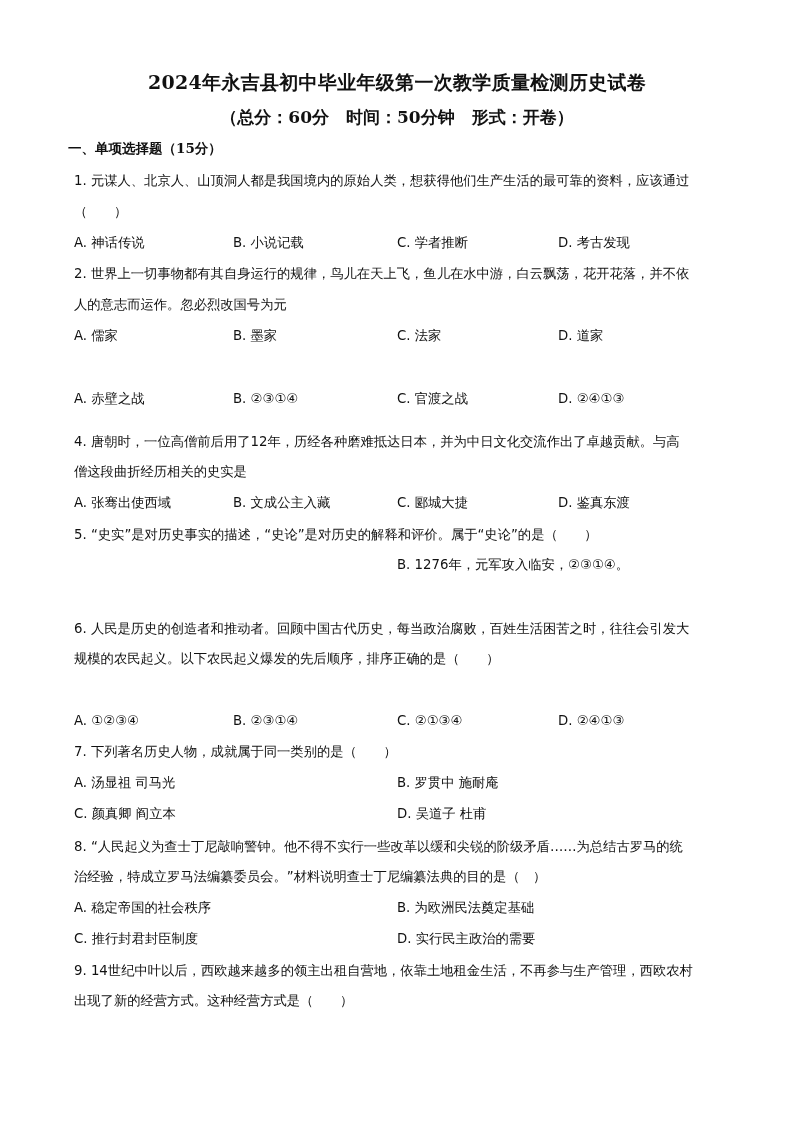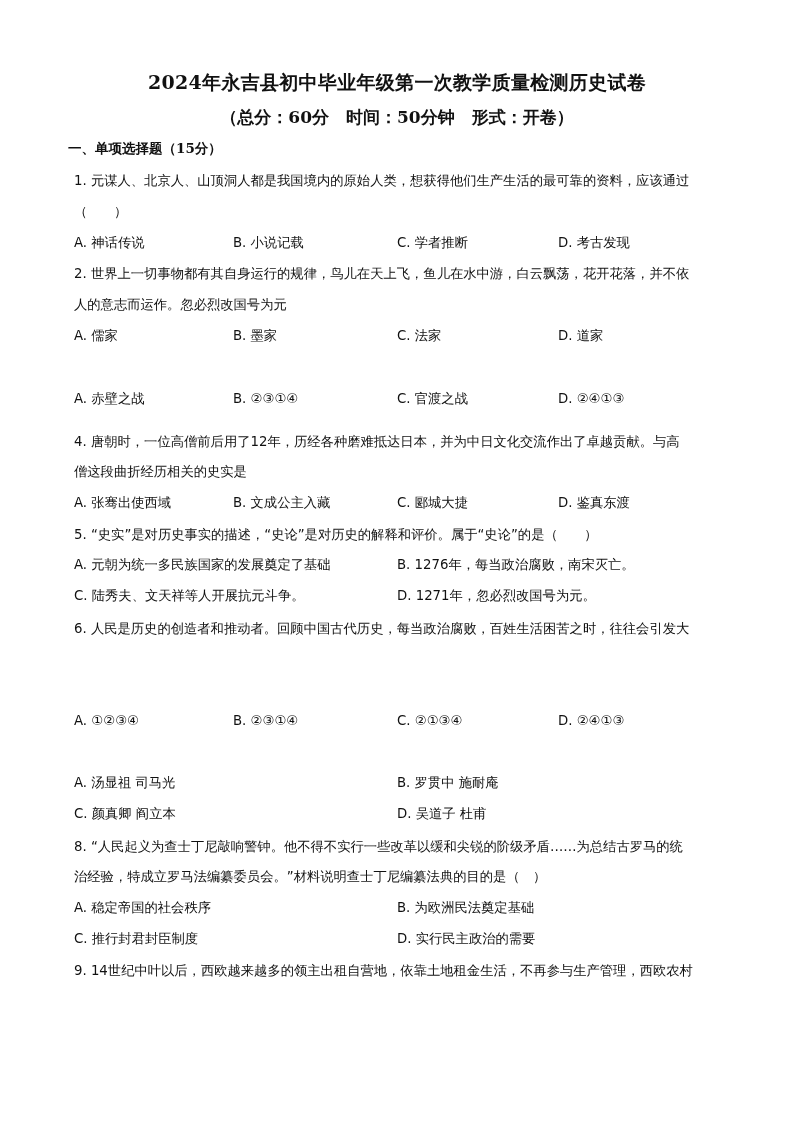--- a/index.html
+++ b/index.html
@@ -62,37 +62,37 @@
   <div class="opt c4" style="top:390px">D. ②④①③</div>
 
   <div class="line" style="top:433px">4. 唐朝时，一位高僧前后用了12年，历经各种磨难抵达日本，并为中日文化交流作出了卓越贡献。与高</div>
   <div class="line" style="top:463px">僧这段曲折经历相关的史实是</div>
   <div class="opt c1" style="top:494px">A. 张骞出使西域</div>
   <div class="opt c2" style="top:494px">B. 文成公主入藏</div>
   <div class="opt c3" style="top:494px">C. 郾城大捷</div>
   <div class="opt c4" style="top:494px">D. 鉴真东渡</div>
 
   <div class="line" style="top:526px">5. “史实”是对历史事实的描述，“史论”是对历史的解释和评价。属于“史论”的是（　　）</div>
-  <div class="opt c1" style="top:556px">A. 元朝为统一多民族国家的发展奠定了基础</div>
-  <div class="opt h2" style="top:556px">B. 1276年，每当政治腐败，南宋灭亡。</div>
-  <div class="opt c1" style="top:587px">C. 陆秀夫、文天祥等人开展抗元斗争。</div>
-  <div class="opt h2" style="top:587px">D. 1271年，忽必烈改国号为元。</div>
+  <div class="opt h2" style="top:556px">B. 1276年，元军攻入临安，②③①④。</div>
 
   <div class="line" style="top:620px">6. 人民是历史的创造者和推动者。回顾中国古代历史，每当政治腐败，百姓生活困苦之时，往往会引发大</div>
+  <div class="line" style="top:650px">规模的农民起义。以下农民起义爆发的先后顺序，排序正确的是（　　）</div>
   <div class="opt c1" style="top:712px">A. ①②③④</div>
   <div class="opt c2" style="top:712px">B. ②③①④</div>
   <div class="opt c3" style="top:712px">C. ②①③④</div>
   <div class="opt c4" style="top:712px">D. ②④①③</div>
 
+  <div class="line" style="top:743px">7. 下列著名历史人物，成就属于同一类别的是（　　）</div>
   <div class="opt c1" style="top:774px">A. 汤显祖 司马光</div>
   <div class="opt h2" style="top:774px">B. 罗贯中 施耐庵</div>
   <div class="opt c1" style="top:805px">C. 颜真卿 阎立本</div>
   <div class="opt h2" style="top:805px">D. 吴道子 杜甫</div>
 
   <div class="line" style="top:838px">8. “人民起义为查士丁尼敲响警钟。他不得不实行一些改革以缓和尖锐的阶级矛盾……为总结古罗马的统</div>
   <div class="line" style="top:868px">治经验，特成立罗马法编纂委员会。”材料说明查士丁尼编纂法典的目的是（　）</div>
   <div class="opt c1" style="top:899px">A. 稳定帝国的社会秩序</div>
   <div class="opt h2" style="top:899px">B. 为欧洲民法奠定基础</div>
   <div class="opt c1" style="top:930px">C. 推行封君封臣制度</div>
   <div class="opt h2" style="top:930px">D. 实行民主政治的需要</div>
 
   <div class="line" style="top:962px">9. 14世纪中叶以后，西欧越来越多的领主出租自营地，依靠土地租金生活，不再参与生产管理，西欧农村</div>
+  <div class="line" style="top:992px">出现了新的经营方式。这种经营方式是（　　）</div>
 </div>
 
 </body></html>

